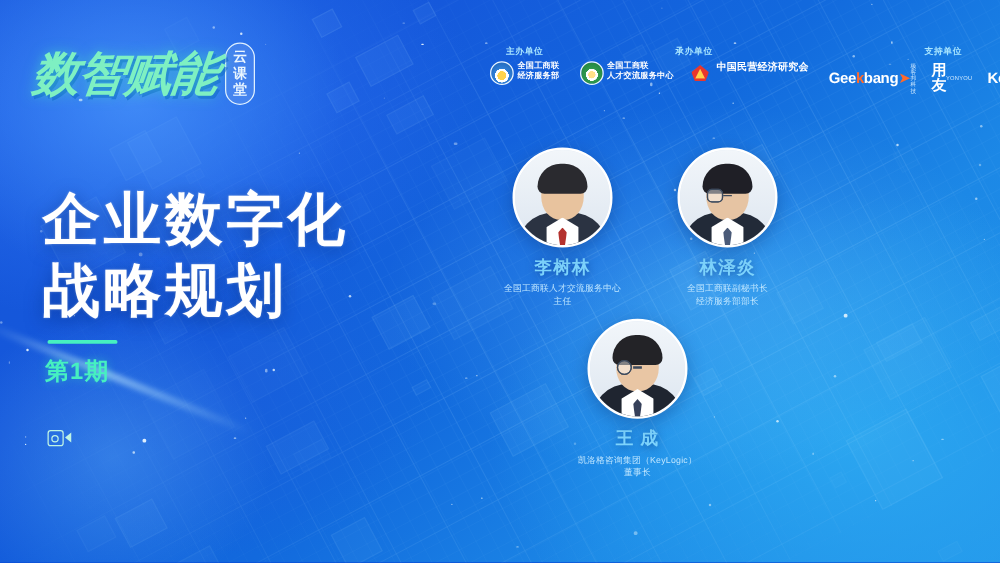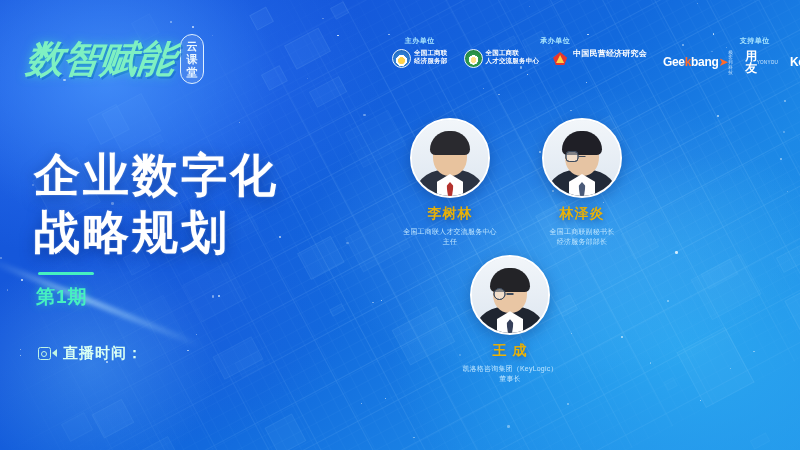--- a/index.html
+++ b/index.html
@@ -158,21 +158,21 @@
   .av-shirt { position:absolute; left:50%; bottom:-4px; transform:translateX(-50%); width:26px; height:26px; background:#ffffff; clip-path:polygon(50% 0%,100% 30%,100% 100%,0% 100%,0% 30%); }
   .av-tie { position:absolute; left:50%; bottom:-4px; transform:translateX(-50%); width:7px; height:18px; clip-path:polygon(50% 0%,100% 22%,70% 100%,30% 100%,0% 22%); }
   .av-glass { position:absolute; left:50%; top:31px; transform:translateX(-50%); width:33px; height:11px; }
   .av-glass i { position:absolute; top:0; width:13px; height:11px; border:1.4px solid #3d4a5c; border-radius:4px; background:rgba(255,255,255,.25); }
   .av-glass i:first-child { left:0; }
   .av-glass i:last-child { right:0; }
   .av-glass b { position:absolute; left:13px; top:5px; width:7px; height:1.4px; background:#3d4a5c; }
   .av-glass.round i { border-radius:50%; width:12px; height:12px; }
 
   .sname {
-    margin-top:7px; font-size:14px; font-weight:700; color:#eab308;
+    margin-top:7px; font-size:14px; font-weight:700; color:#7dd3fc;
     letter-spacing:1px; text-shadow:0 2px 7px rgba(5,40,110,.5); white-space:nowrap;
   }
   .stitle {
     margin-top:4px; font-size:7px; line-height:1.45; color:#bfe6ff;
     text-align:center; letter-spacing:.2px;
   }
   .stitle span { display:block; white-space:nowrap; }
 </style>
 </head>
 <body>
@@ -373,21 +373,20 @@
   </div>
 
   <div class="ep-rule"></div>
   <div class="ep-label">第1期</div>
 
   <div class="live">
     <span class="cam-icon">
       <span class="body"></span>
         <span class="lens"></span>
     </span>
-    <span class="live-label">直播时间：</span>
   </div>
 
   <div class="speakers">
     <div class="srow top" id="row-top">
         <div class="speaker">
           <div class="avatar">
             <div class="bgc"></div>
             <div class="av-body" style="background:#2b3342"></div>
             <div class="av-head" style="background:#e8c39e"></div>
             <div class="av-hair" style="background:#2a2a2f"></div>

